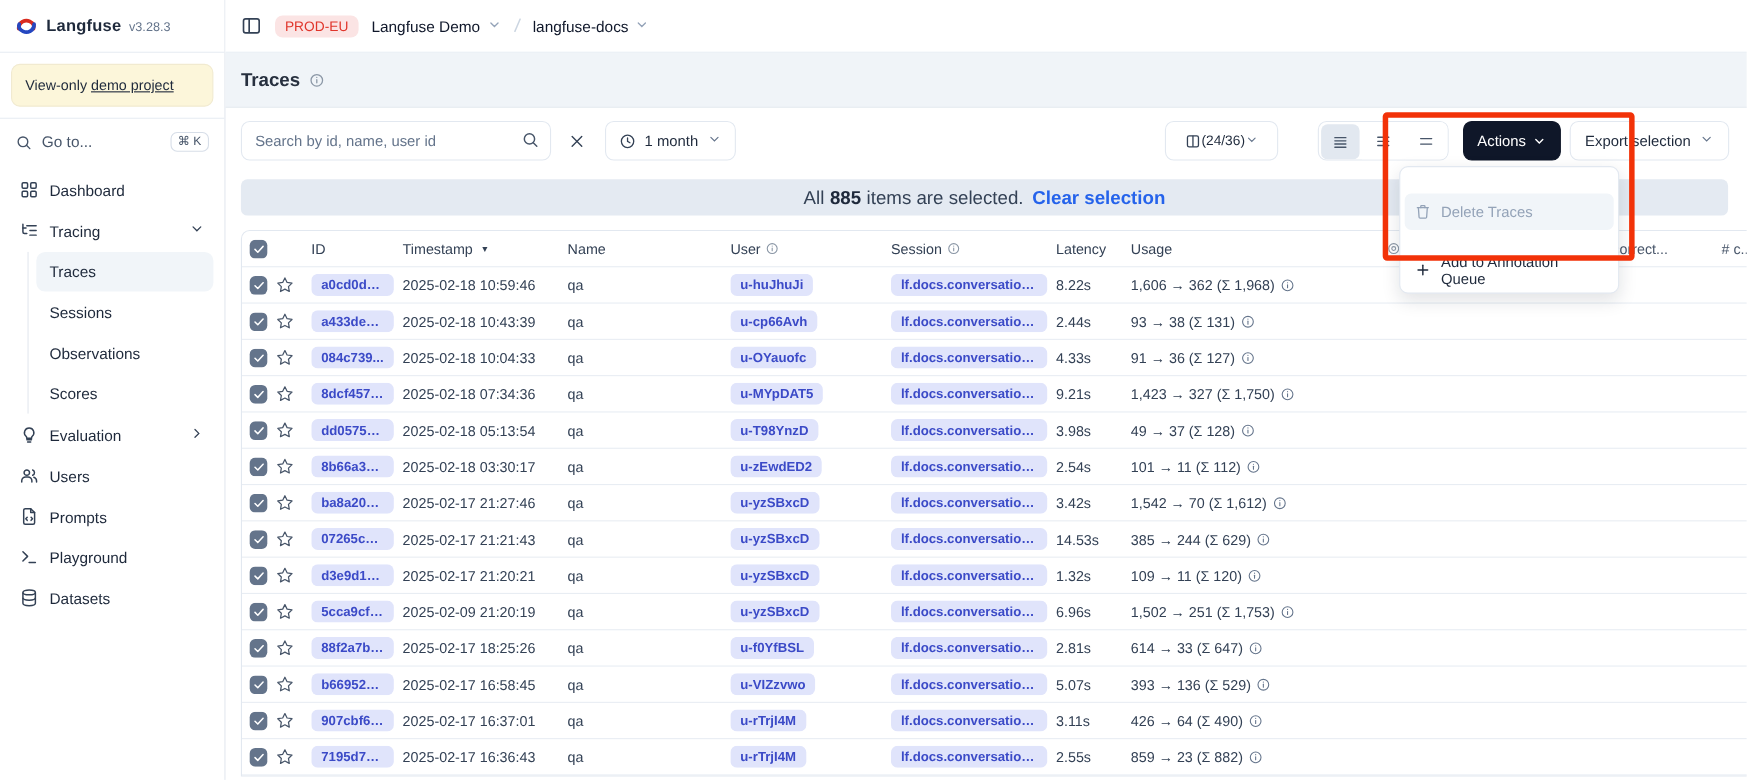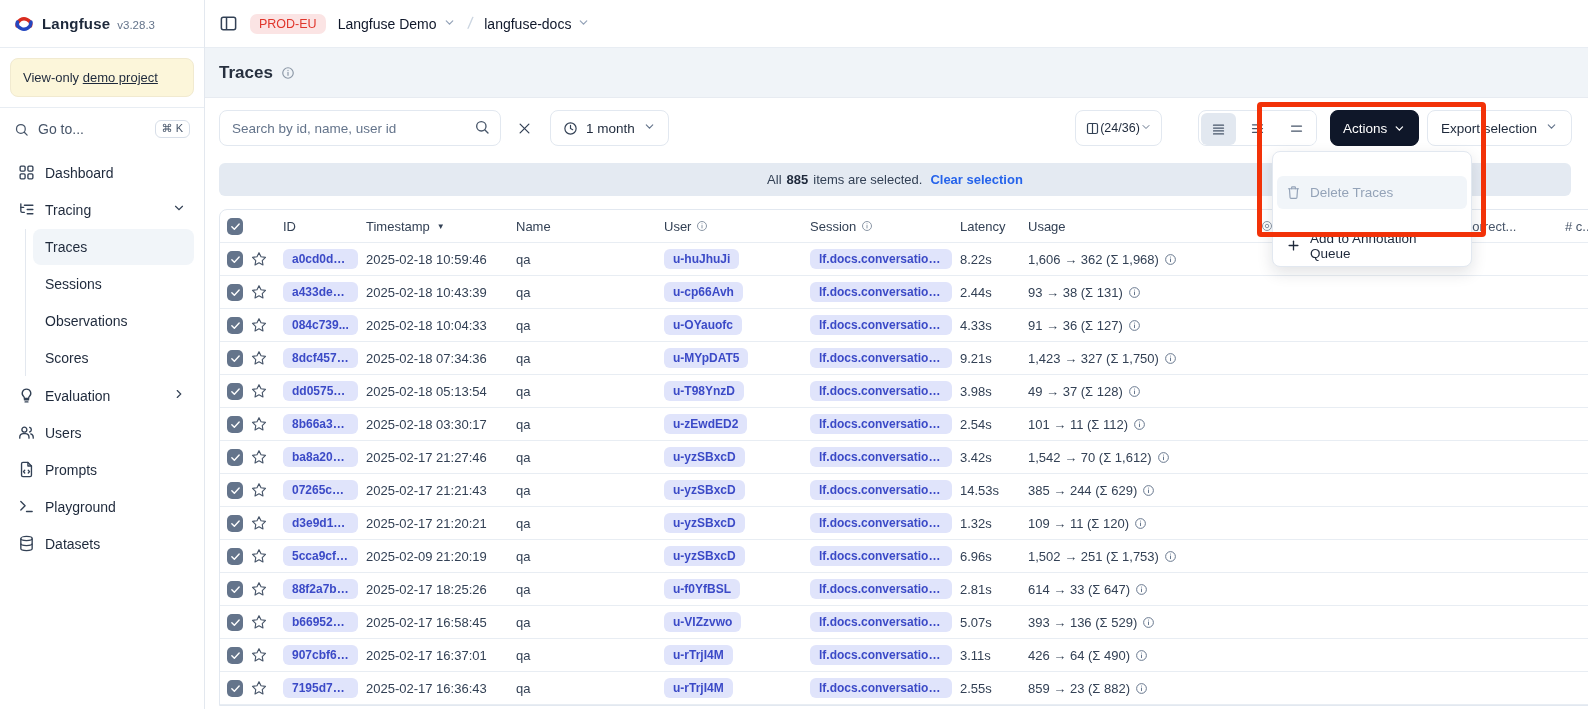--- a/index.html
+++ b/index.html
@@ -51,29 +51,29 @@
   .search-input::placeholder { color:#64748b; }
   .search-ic { position:absolute; right:11px; top:9px; color:#475569; }
   .btn { display:inline-flex; align-items:center; gap:8px; height:36px; border:1px solid #e2e8f0; background:#fff; border-radius:8px; padding:0 12px; font-size:13.5px; color:#1e293b; cursor:pointer; font-family:inherit; }
   .filter-btn { margin-left:18px; }
   .filter-badge { background:#e2e8f0; border-radius:6px; padding:3px 9px; font-size:12.5px; color:#1e293b; }
   .x-btn { margin-left:12px; background:none; border:none; color:#334155; cursor:pointer; display:flex; padding:4px; }
   .time-btn { margin-left:14px; }
   .chev-sm { color:#64748b; }
 
   .toolbar-right { margin-left:auto; display:flex; align-items:center; }
-  .cols-btn { width:87px; justify-content:center; padding:12px 8px; gap:0; }
+  .cols-btn { width:103px; justify-content:center; padding:12px 8px; gap:0; }
   .rowheight-group { margin-left:36px; display:flex; border:1px solid #e2e8f0; border-radius:8px; overflow:hidden; height:36px; }
   .rh-btn { width:39px; display:flex; align-items:center; justify-content:center; background:#fff; border:none; cursor:pointer; color:#475569; }
   .rh-btn.selected { background:#e2e8f0; border-radius:6px; margin:2px; width:35px; height:32px; }
   .actions-btn { margin-left:13px; background:#0f1729; border-color:#0f1729; color:#fff; font-weight:500; width:89px; justify-content:center; gap:6px; }
   .export-btn { margin-left:8px; width:145px; justify-content:center; gap:8px; font-weight:500; }
 
   
-  .sel-banner { margin:17px 17px 13px 0; height:33px; background:#e4eaf2; border-radius:6px; display:flex; align-items:center; justify-content:center; gap:5px; font-size:13px; color:#334155; }
+  .sel-banner { margin:17px 17px 13px 0; height:33px; background:#e4eaf2; border-radius:6px; display:flex; align-items:center; justify-content:center; gap:5px; font-size:17px; color:#334155; }
   .sel-banner b { color:#1e293b; }
   .clear-link { color:#2563eb; font-weight:700; cursor:pointer; margin-left:3px; }
 
   
   .table { width:1420px; border:1px solid #e2e8f0; border-radius:8px 8px 0 0; }
   .trow { display:flex; align-items:center; height:33px; border-bottom:1px solid #e8edf3; }
   .thead { font-weight:500; color:#475569; font-size:13px; }
   .cell { flex-shrink:0; padding-right:8px; display:flex; align-items:center; gap:5px; font-size:13px; color:#334155; white-space:nowrap; overflow:hidden; }
   .c-cb { width:31px; padding-left:7px; }
   .c-star { width:32px; }

